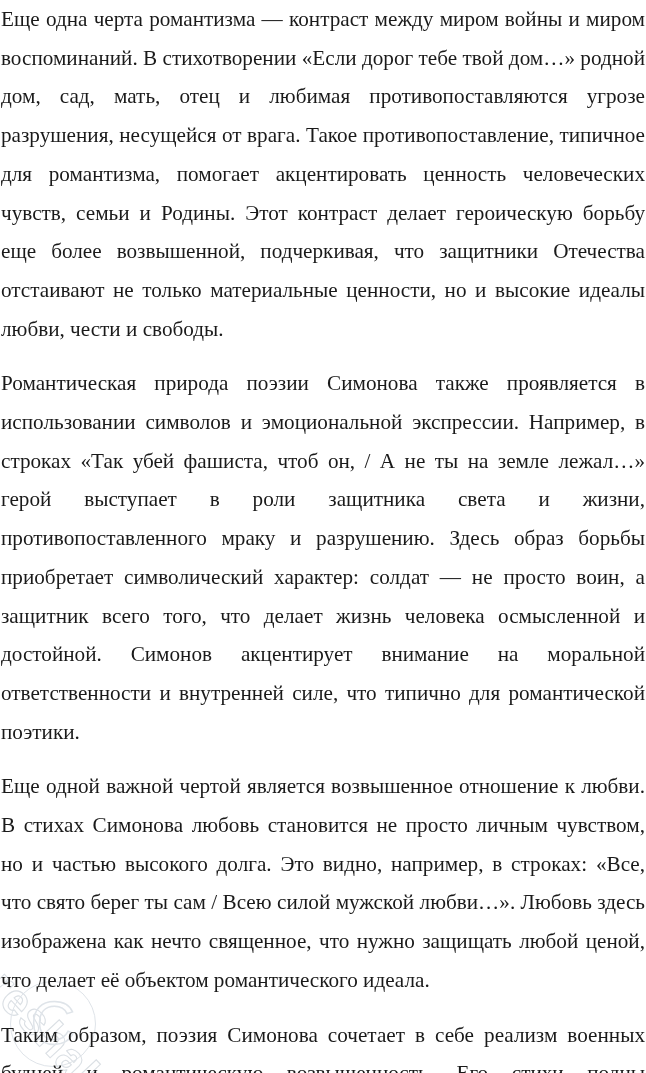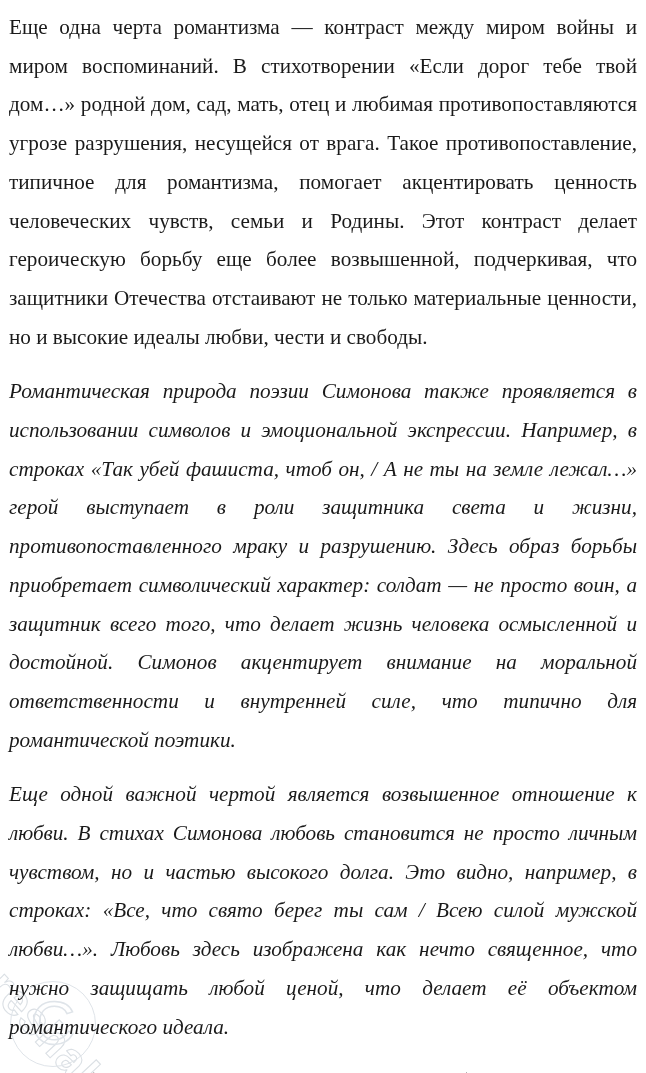--- a/index.html
+++ b/index.html
@@ -72,33 +72,32 @@
   }
 
   
   #content {
     position: relative;
     z-index: 1;
     padding: 0 1px 0 1px;
   }
 
   p.para {
-    margin: 8px;
+    margin: 0;
     text-align: justify;
     text-justify: inter-word;
     font-size: 21.2px;
     line-height: 38.7px;
     letter-spacing: 0;
     word-spacing: 0;
     hyphens: none;
   }
 
   p.para + p.para {
     margin-top: 16px;
-    font-style: italic;
   }
 
   p.para:last-child {
     text-align-last: justify;
   }
 </style>
 </head>
 <body>
 
 <div id="page">

